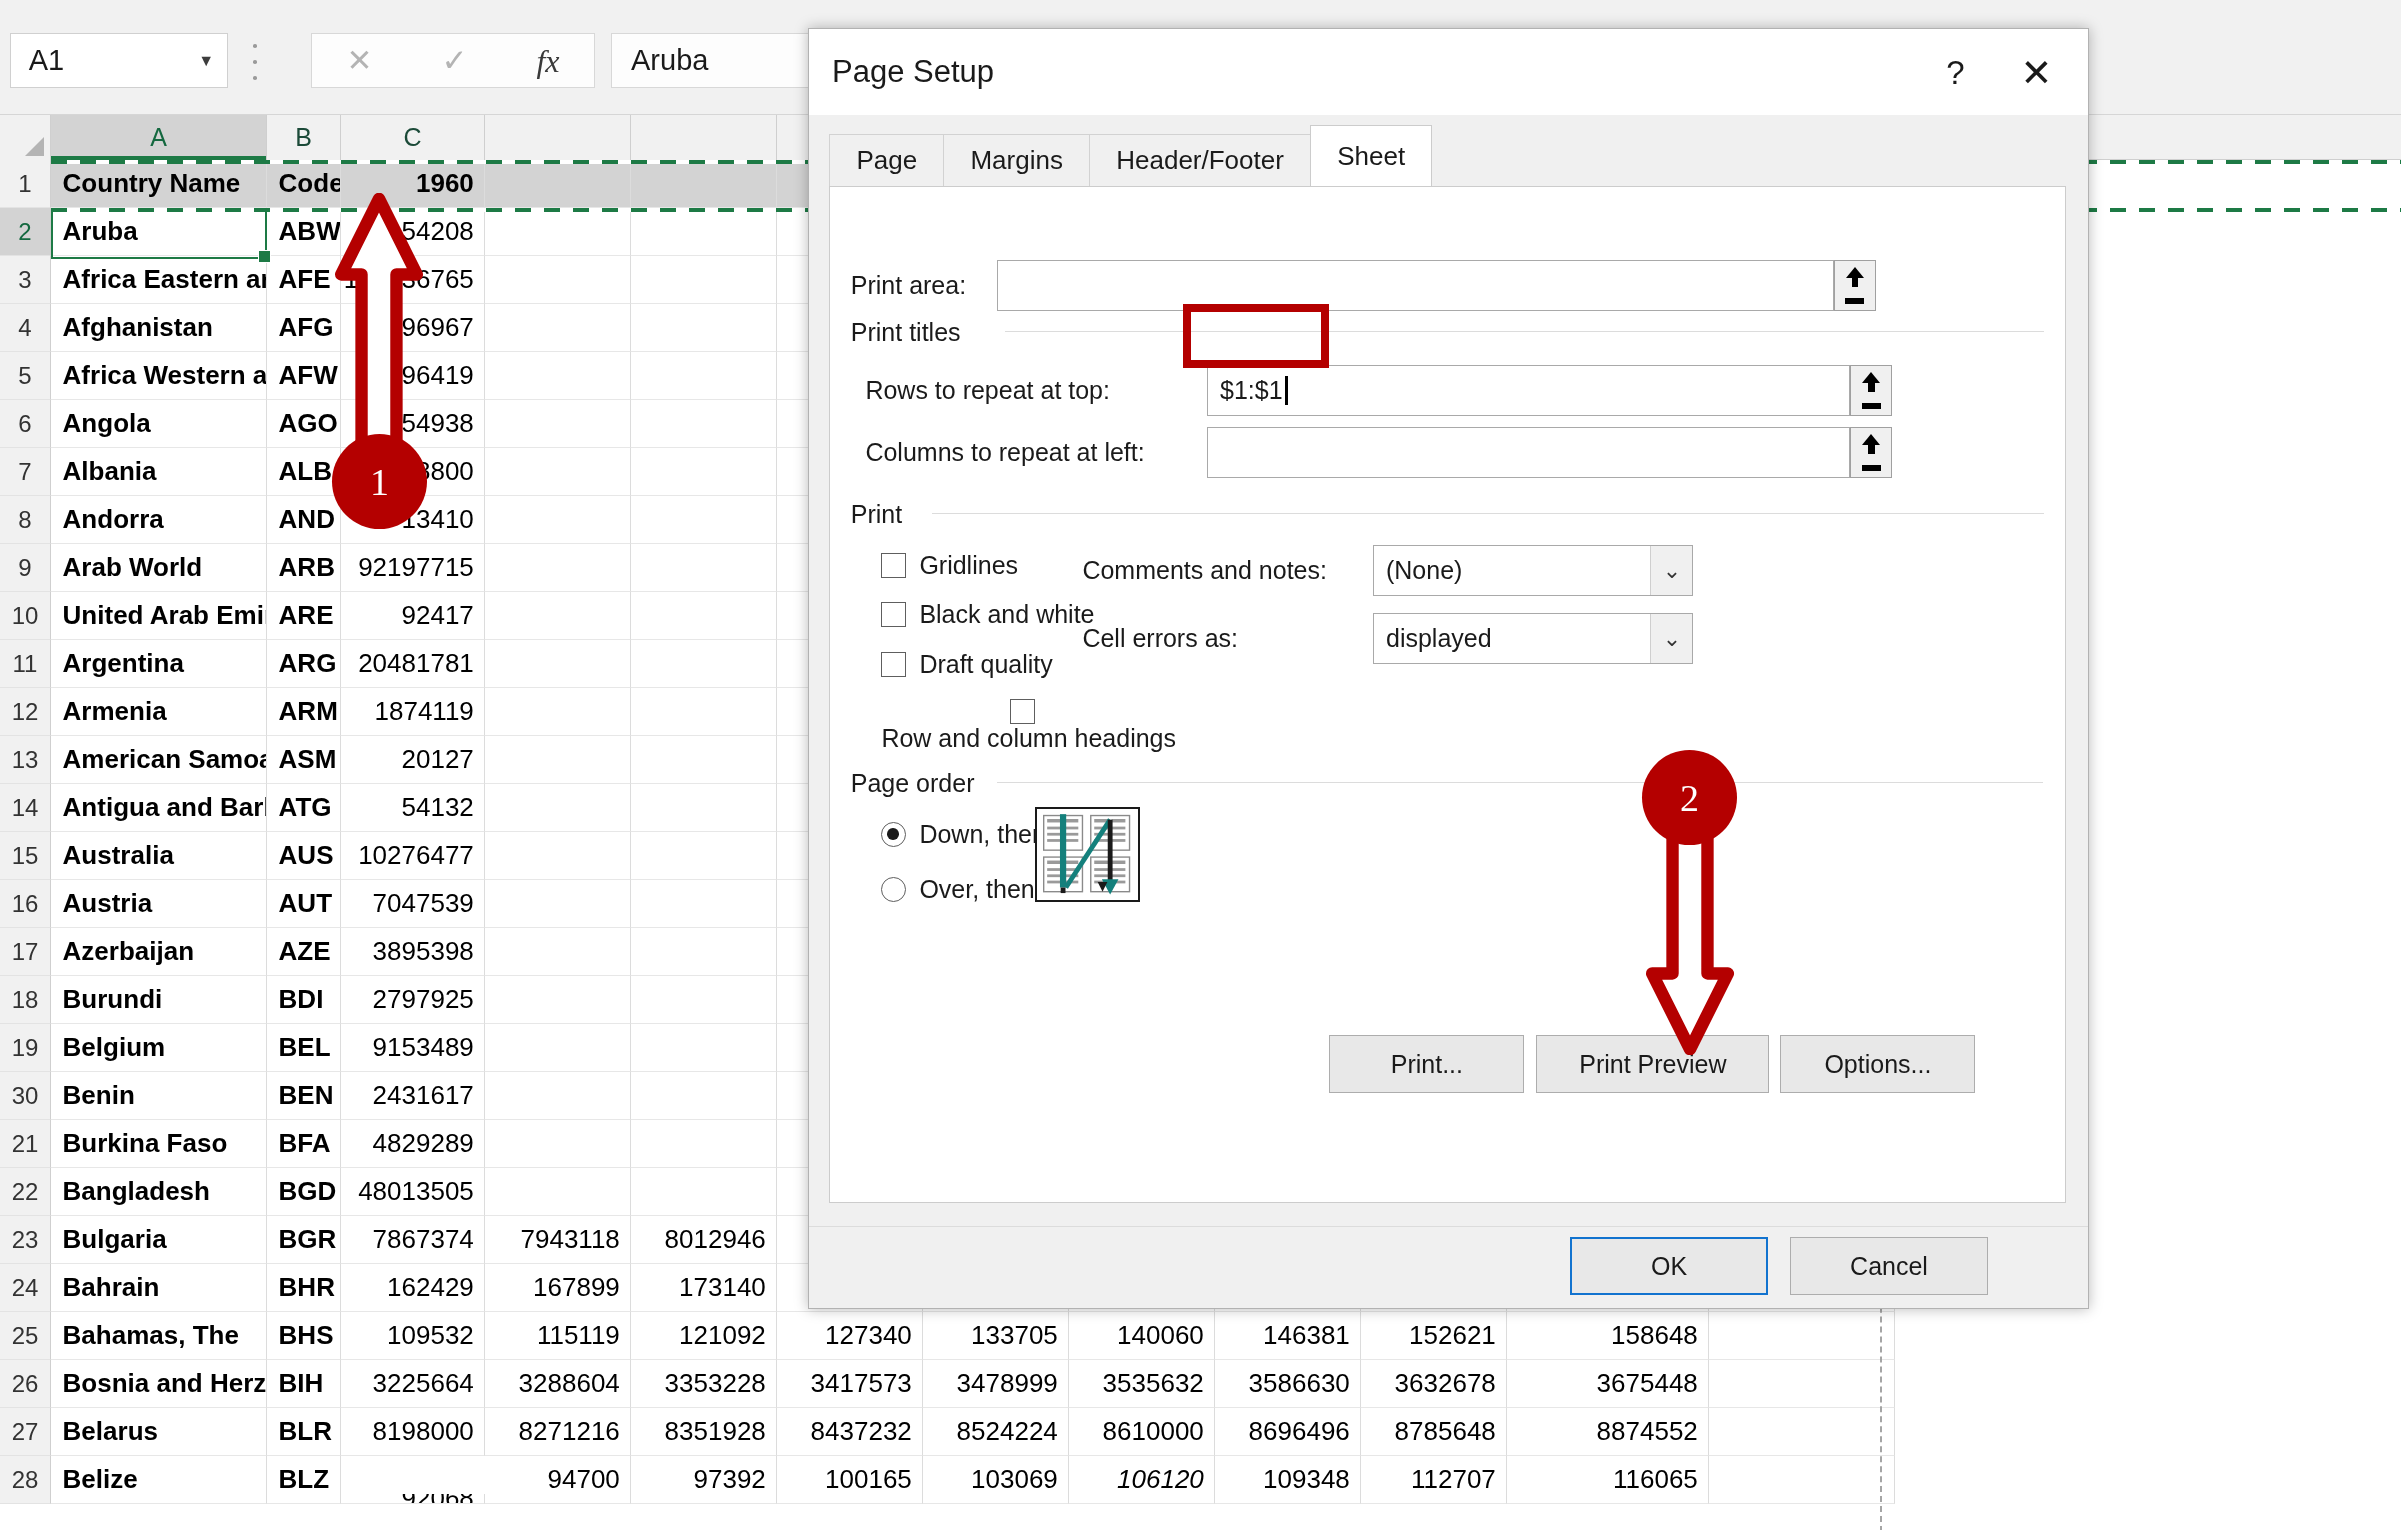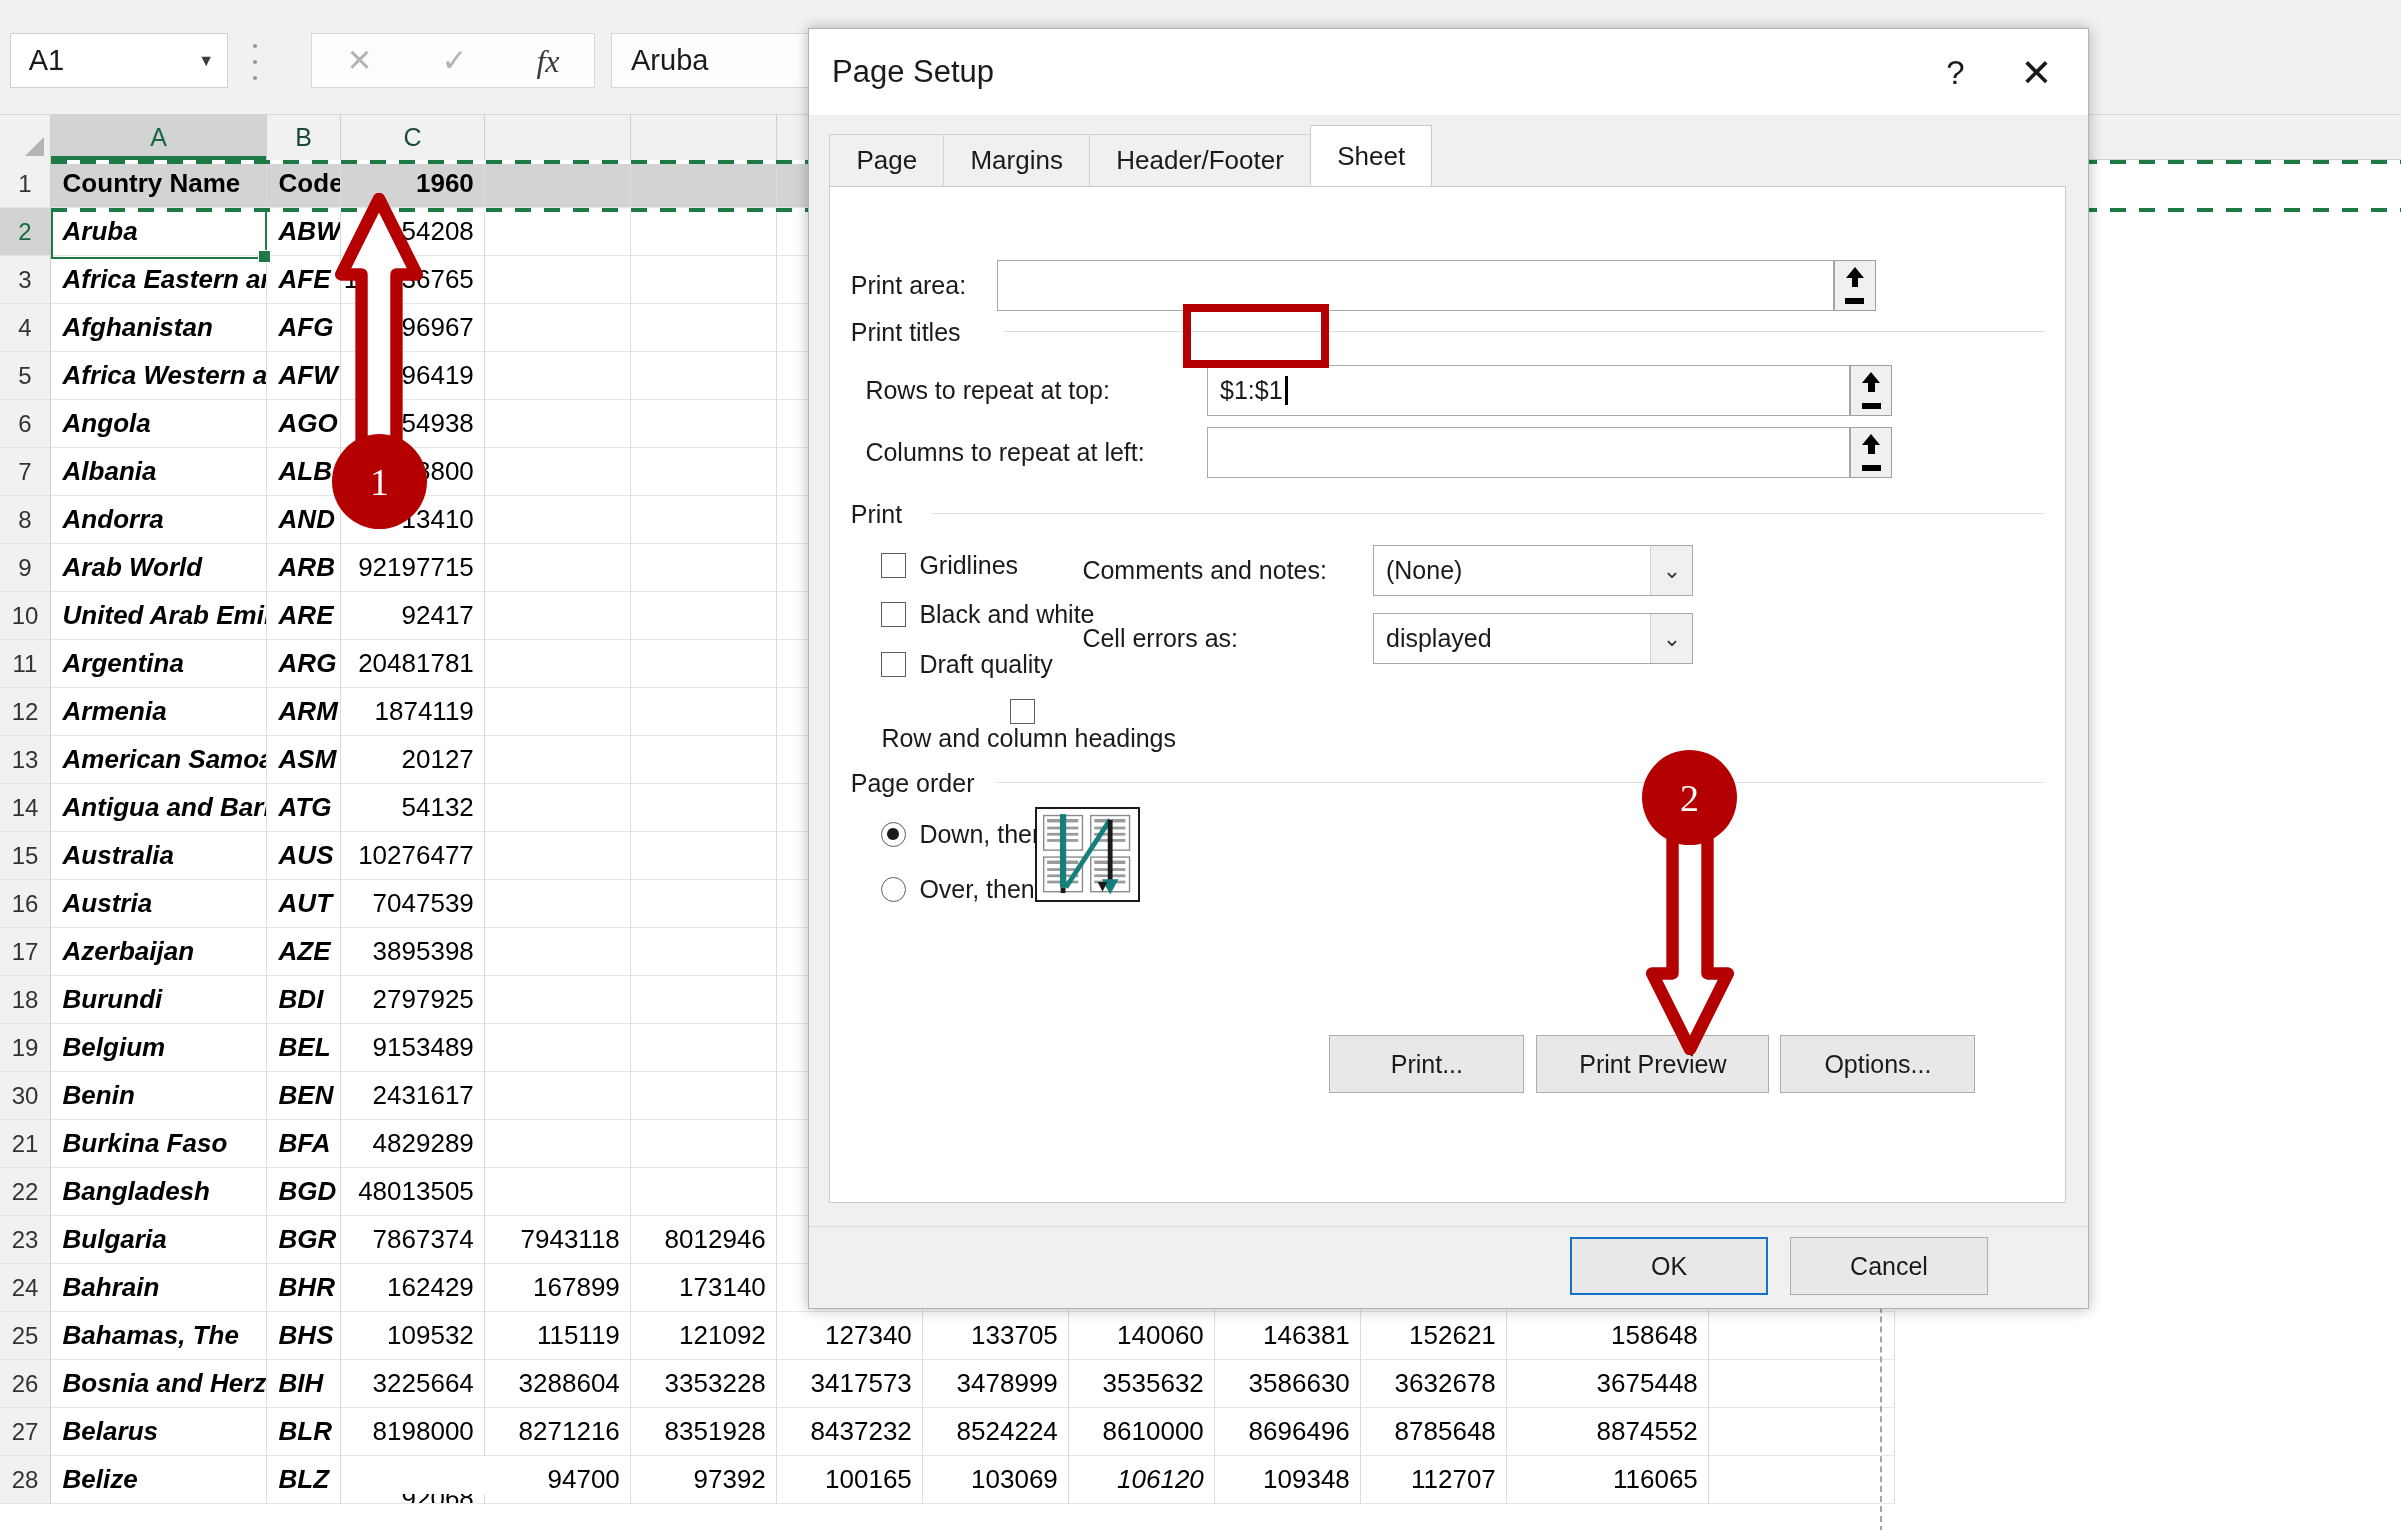--- a/index.html
+++ b/index.html
@@ -92,21 +92,21 @@
   .rowhead.active { background: #d3d3d3; color: #14683f; }
   .cell {
     border-right: 0.7px solid #dcdcdc; border-bottom: 0.7px solid #e7e7e7;
     display: flex; align-items: center;
     font-size: 26px; color: #000; overflow: hidden; white-space: nowrap;
   }
   .cell.num { justify-content: flex-end; padding-right: 10.2px; }
   .cell.txt { justify-content: flex-start; padding-left: 11.6px; }
   .row.hdr .cell { background: #d3d3d3; font-weight: bold; }
   .row.hdr .rowhead { background: #f1f1f1; color:#333; }
-  .row.bodyrow .cell.txt { font-weight: bold; font-style: italic; }
+  .row.bodyrow .cell.txt { font-weight: bold; }
 
   
   #ants-top, #ants-bot {
     position: absolute; left: 51px; width: 2350px; height: 3.6px;
     background: repeating-linear-gradient(to right, #1d7a45 0 16px, #ffffff 16px 29px);
     z-index: 30; pointer-events: none;
   }
   #ants-top { top: 45px; }
   #ants-bot { top: 93px; }
 

